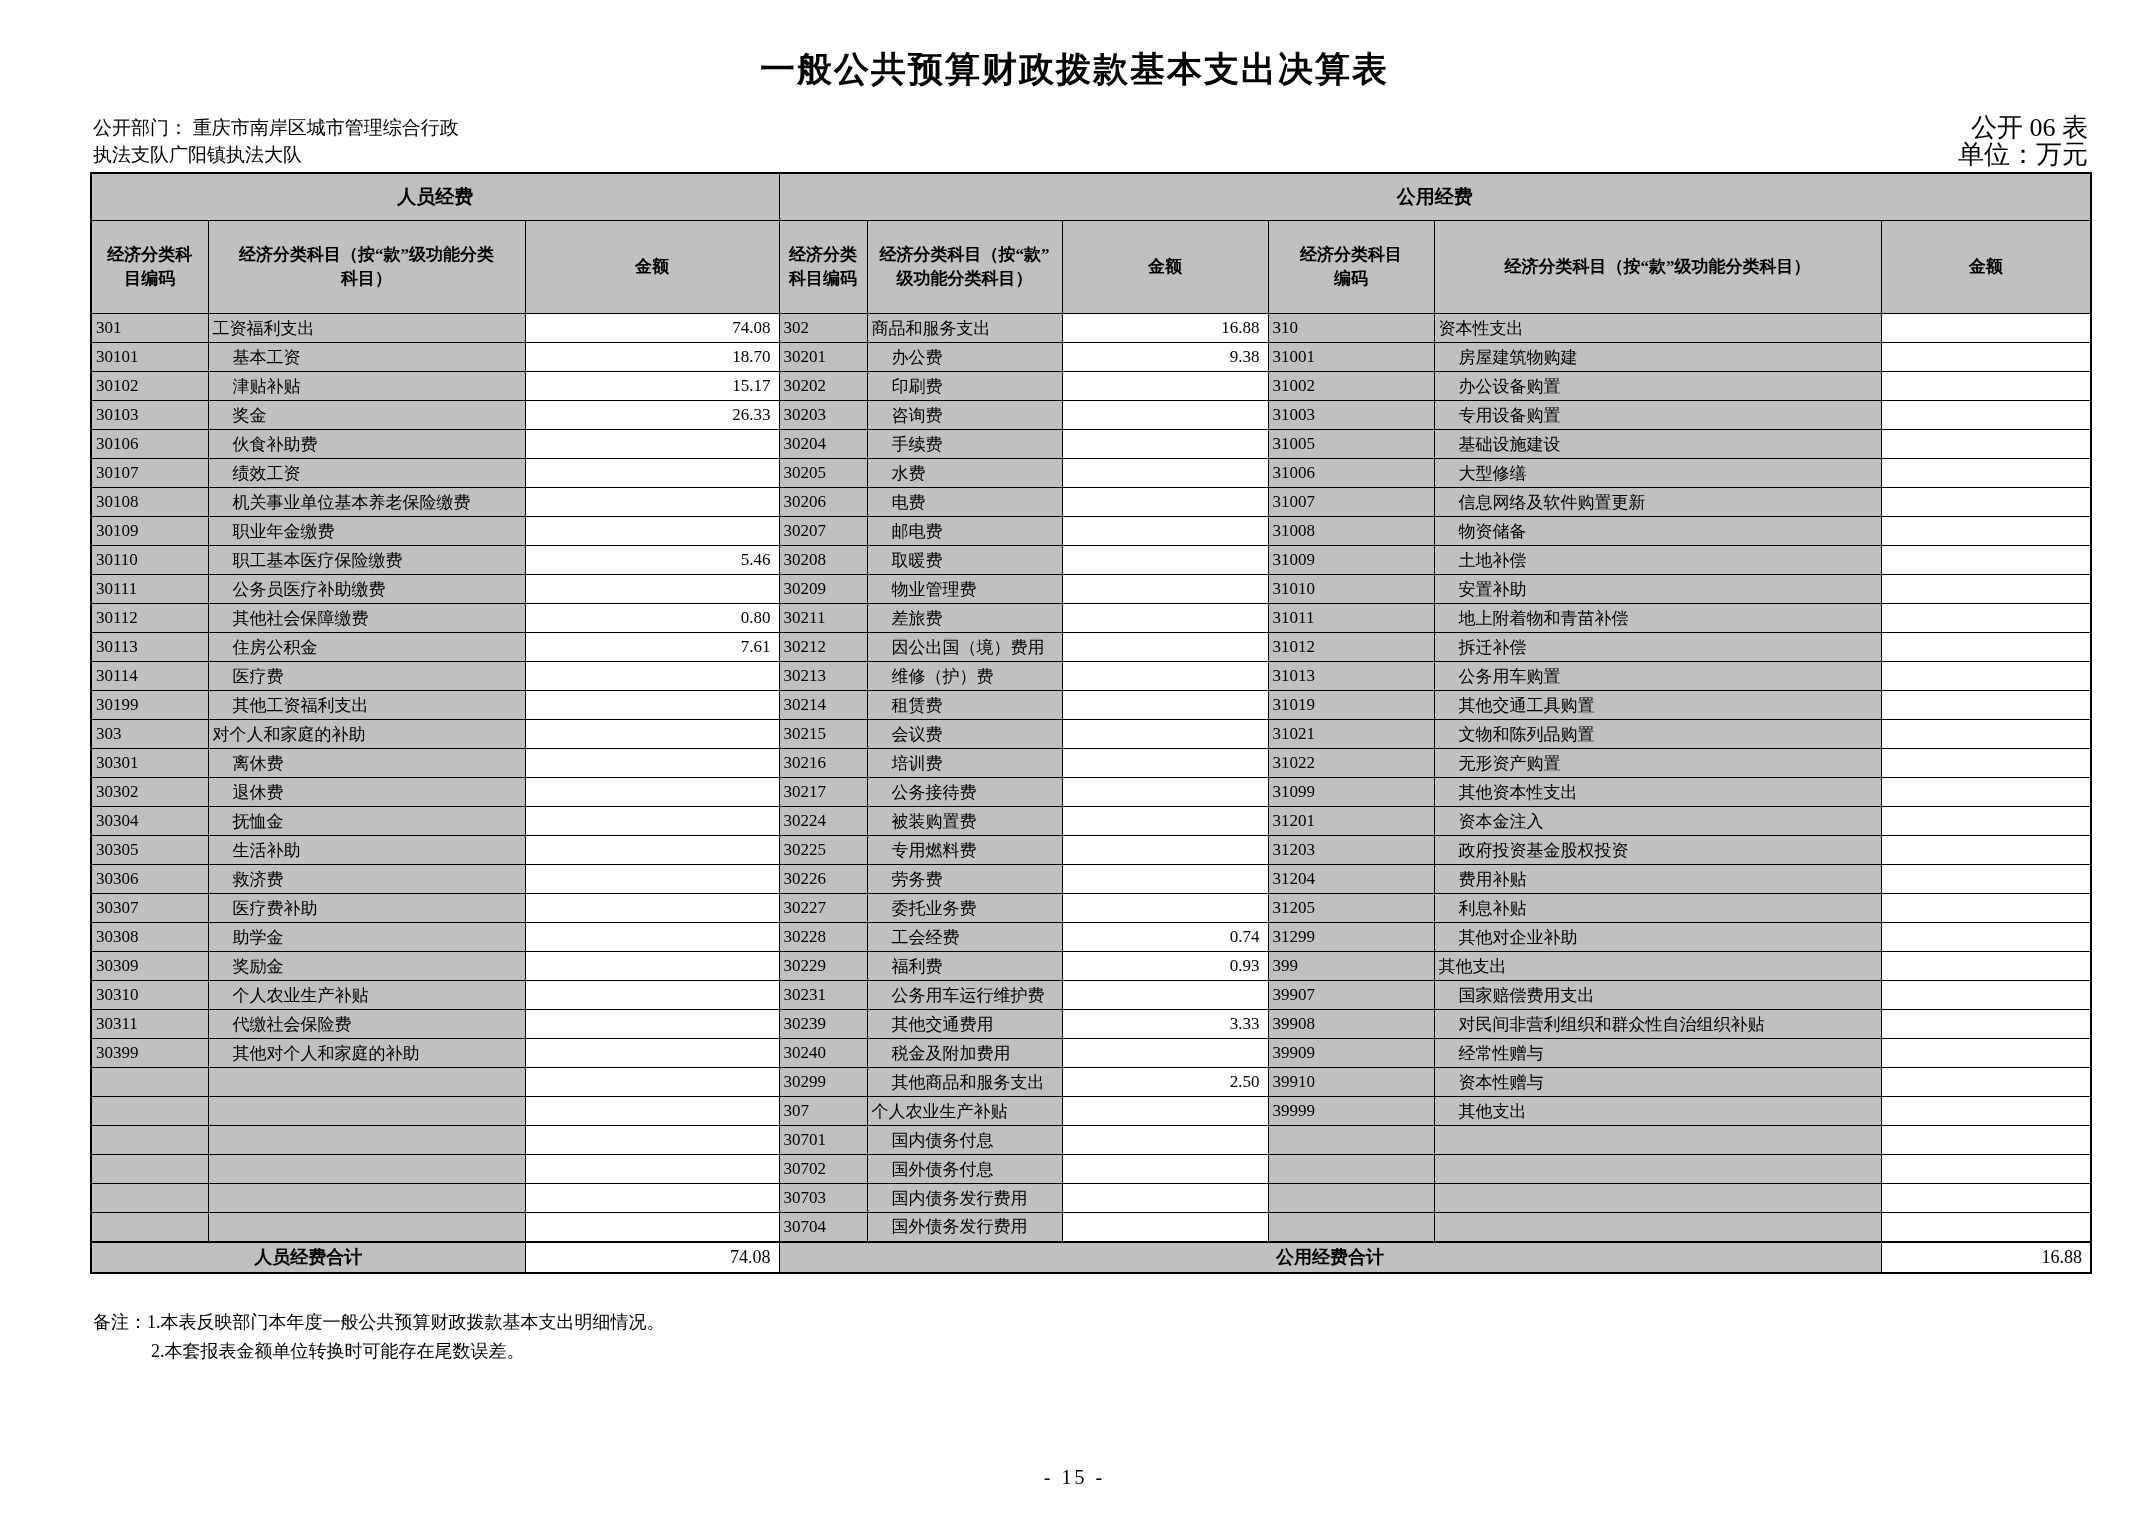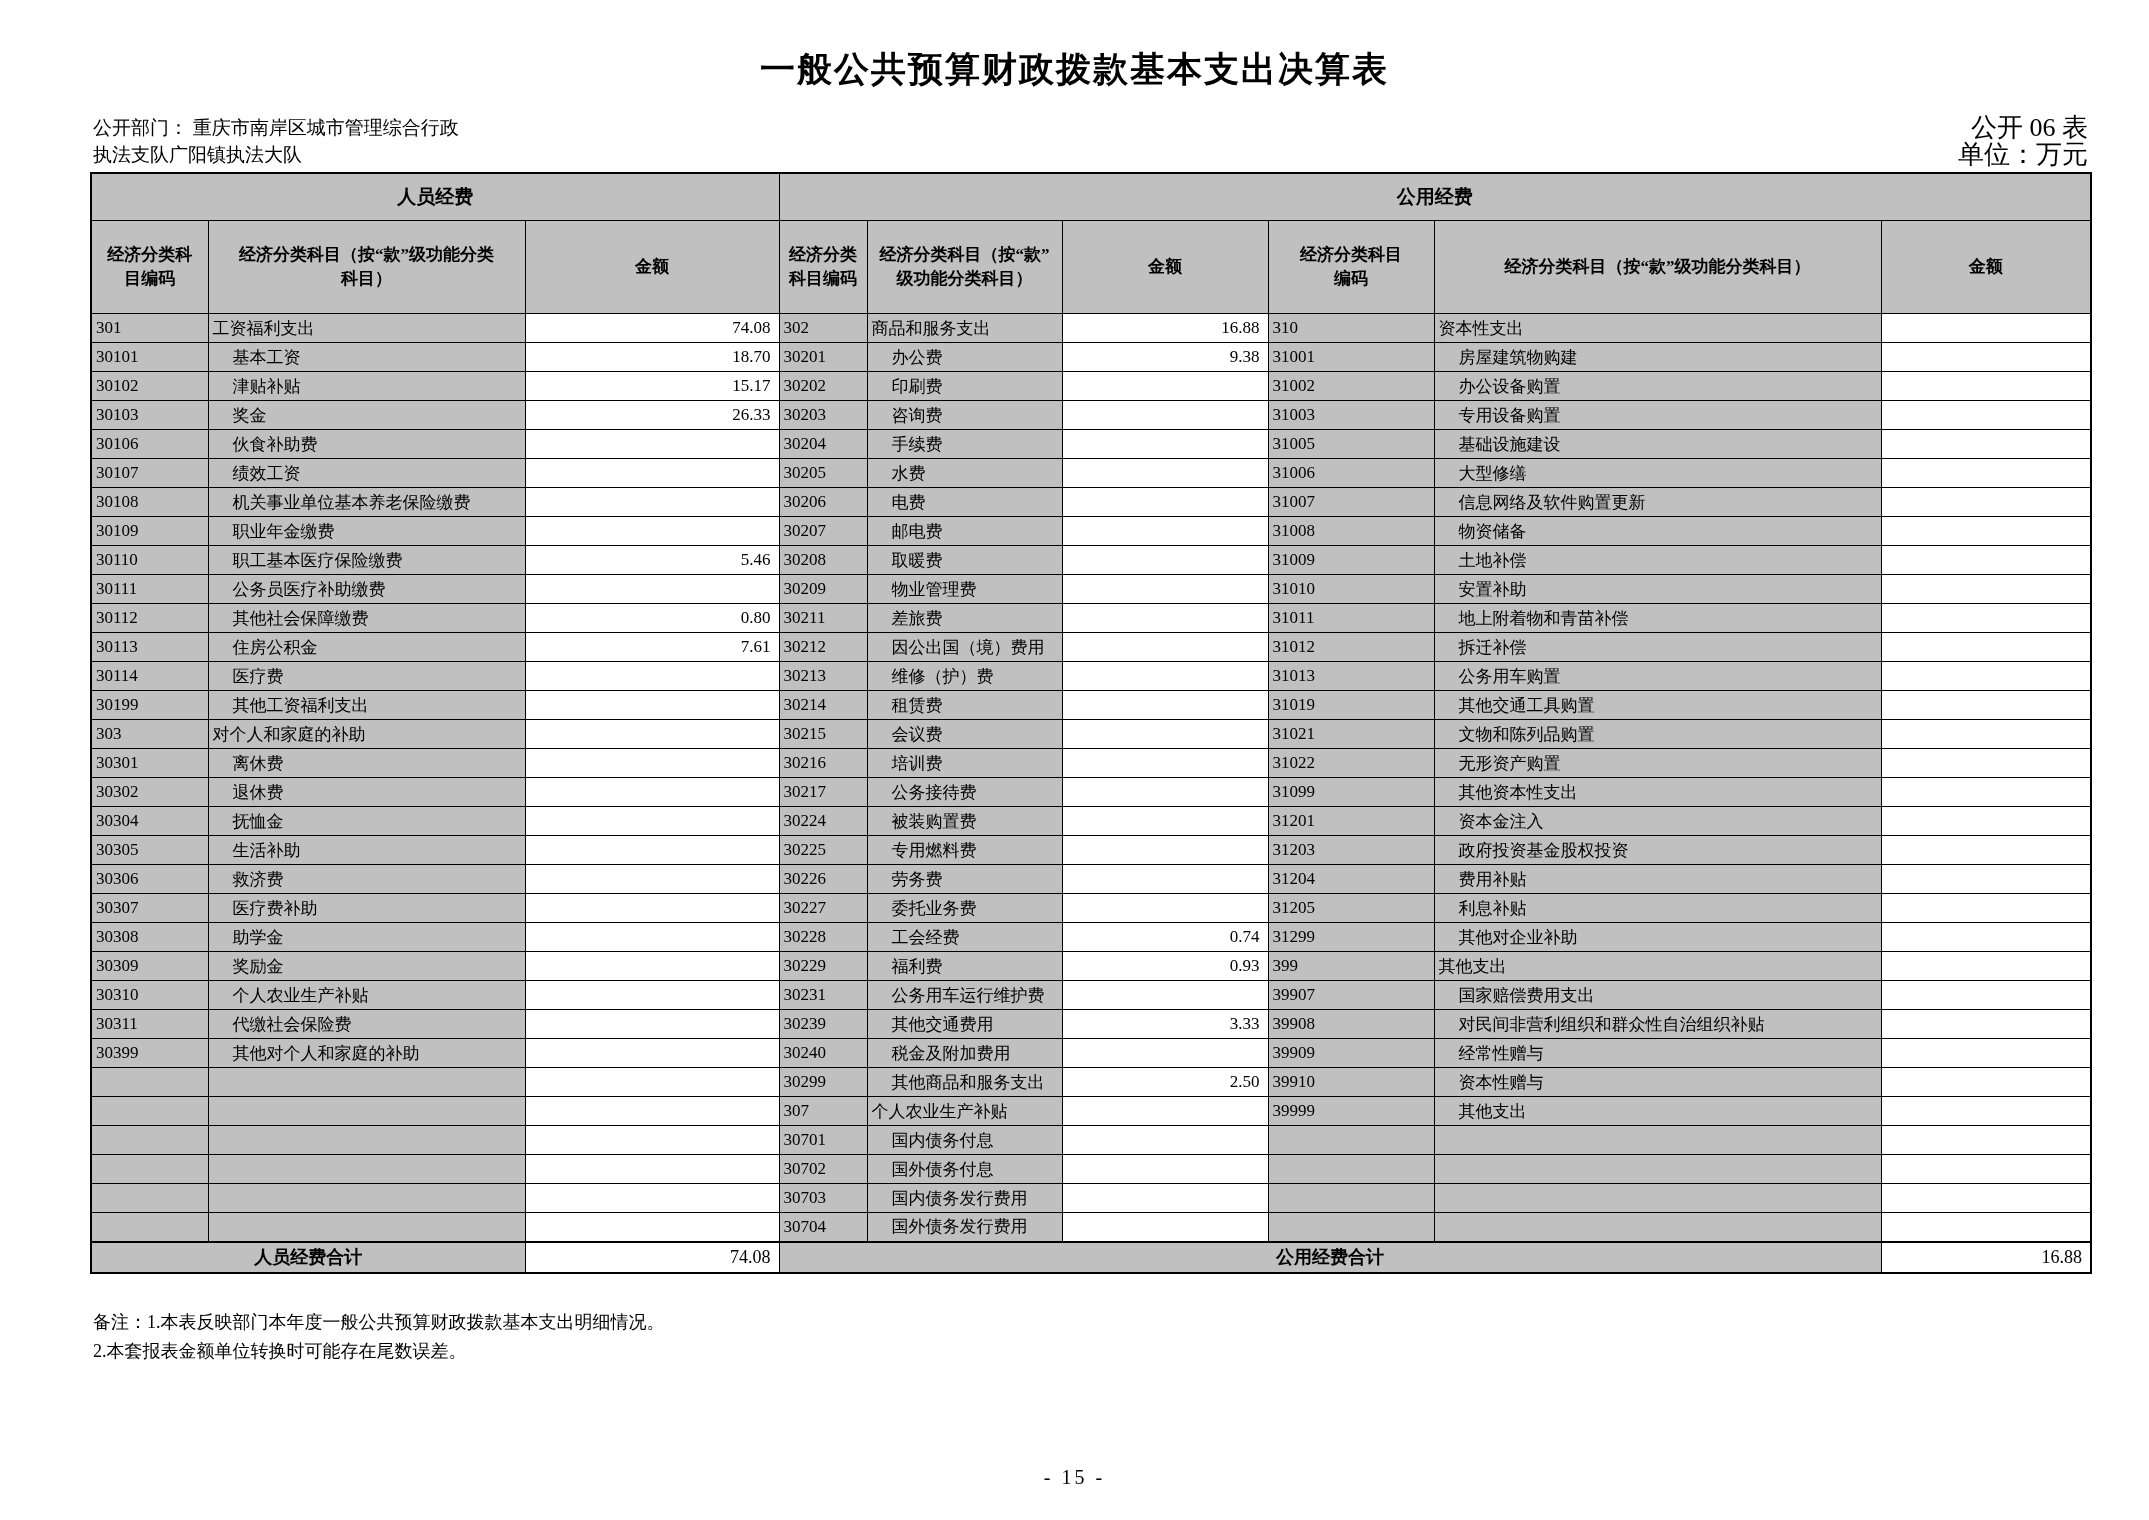--- a/index.html
+++ b/index.html
@@ -24,21 +24,21 @@
   tbody tr{height:29px;}
   tbody td{font-size:17px;padding:0 4px;white-space:nowrap;}
   td.gcell{background:#c0c0c0;}
   td.acell{background:#ffffff;text-align:right;padding-right:8px;}
   td.ncell-indent{padding-left:24px;}
   tfoot tr{height:31px;}
   tfoot td{border-top:2px solid #000;font-size:18px;}
   td.total-label{background:#c0c0c0;font-weight:bold;text-align:center;}
   td.total-amt{background:#ffffff;text-align:right;padding-right:8px;}
   .notes{position:absolute;left:93px;top:1308px;font-size:18px;line-height:29px;}
-  .notes .note-2{}
+  .notes .note-2{margin-left:58px;}
   .page-number{position:absolute;top:1466px;left:0;width:2149px;text-align:center;font-size:20px;letter-spacing:3px;}
 </style>
 </head>
 <body>
 
 <div class="page-title">一般公共预算财政拨款基本支出决算表</div>
 
 <div class="dept-block">
   <div>公开部门：  重庆市南岸区城市管理综合行政</div>
   <div>执法支队广阳镇执法大队</div>

